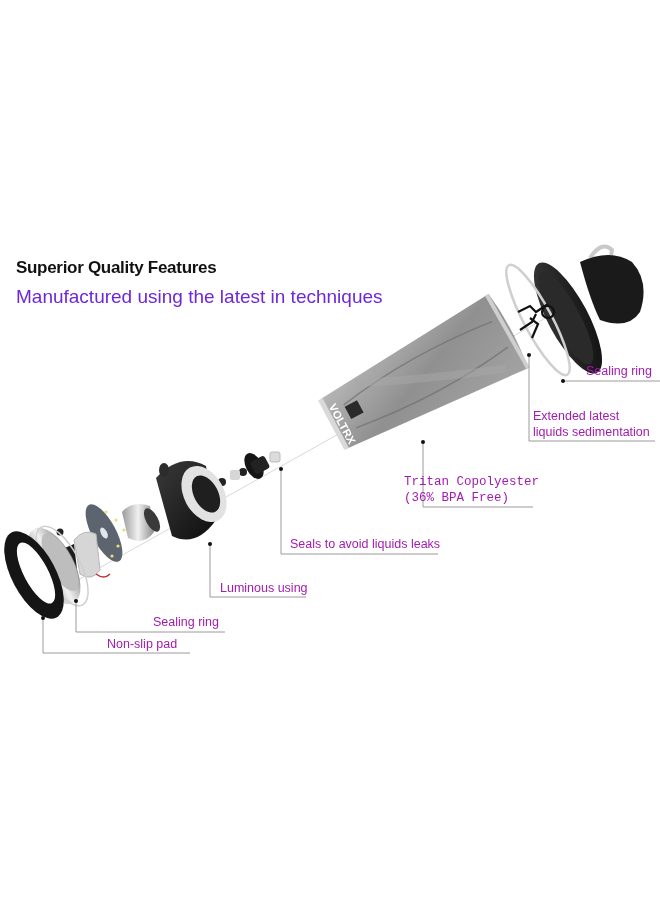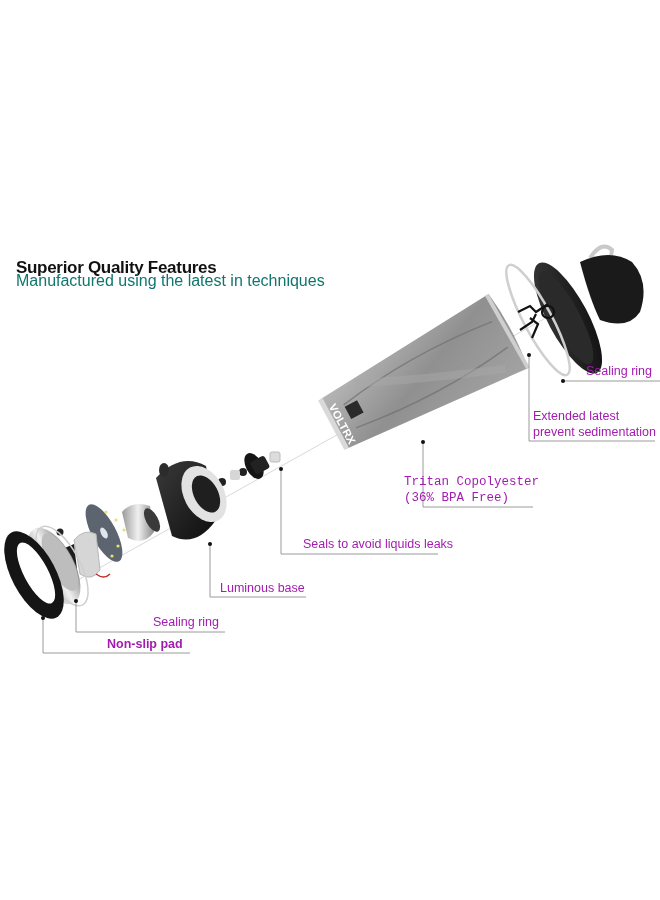--- a/index.html
+++ b/index.html
@@ -1,19 +1,19 @@
 <!DOCTYPE html>
 <html><head>
 <meta charset="utf-8">
 <style>
   html, body { margin: 0; padding: 0; background: #ffffff; }
   body { width: 660px; height: 900px; position: relative; overflow: hidden; font-family: "Liberation Sans", sans-serif; }
   .abs { position: absolute; }
   .title { left: 16px; top: 258px; font-size: 17px; font-weight: bold; color: #111111; letter-spacing: -0.3px; white-space: nowrap; }
-  .subtitle { left: 16px; top: 272px; font-size: 16px; line-height: 17px; color: #0f766e; white-space: nowrap; }
+  .subtitle { left: 16px; top: 288px; font-size: 19px; line-height: 17px; color: #6d28d9; white-space: nowrap; }
   .label { font-size: 12.5px; line-height: 16px; color: #a21caf; white-space: nowrap; }
   svg.art { position: absolute; left: 0; top: 0; width: 660px; height: 900px; }
 </style>
 </head>
 <body>
 
 <svg class="art" viewBox="0 0 660 900">
   <defs>
     <linearGradient id="bottleGrad" x1="0" y1="0" x2="1" y2="1">
       <stop offset="0" stop-color="#b9b9b9"></stop>
@@ -133,27 +133,27 @@
 
 <div class="abs title">Superior Quality Features</div>
 <div class="abs subtitle">
   <div>Manufactured using the latest in techniques</div>
 </div>
 
 <div class="abs label" style="left:586px; top:363px;">Sealing ring</div>
 
 <div class="abs label" style="left:533px; top:408px;">
   <div>Extended latest</div>
-  <div>prevent sedimentation</div>
+  <div>liquids sedimentation</div>
 </div>
 
 <div class="abs label" style="left:404px; top:474px;font-family:Liberation Mono, monospace;">
   <div>Tritan Copolyester</div>
   <div>(36% BPA Free)</div>
 </div>
 
-<div class="abs label" style="left:290px; top:536px;margin-left:13px;">Seals to avoid liquids leaks</div>
+<div class="abs label" style="left:290px; top:536px;">Seals to avoid liquids leaks</div>
 
-<div class="abs label" style="left:220px; top:580px;">Luminous base</div>
+<div class="abs label" style="left:220px; top:580px;">Luminous using</div>
 
 <div class="abs label" style="left:153px; top:614px;">Sealing ring</div>
 
-<div class="abs label" style="left:107px; top:636px;font-weight:bold;">Non-slip pad</div>
+<div class="abs label" style="left:107px; top:636px;">Non-slip pad</div>
 
 </body></html>

